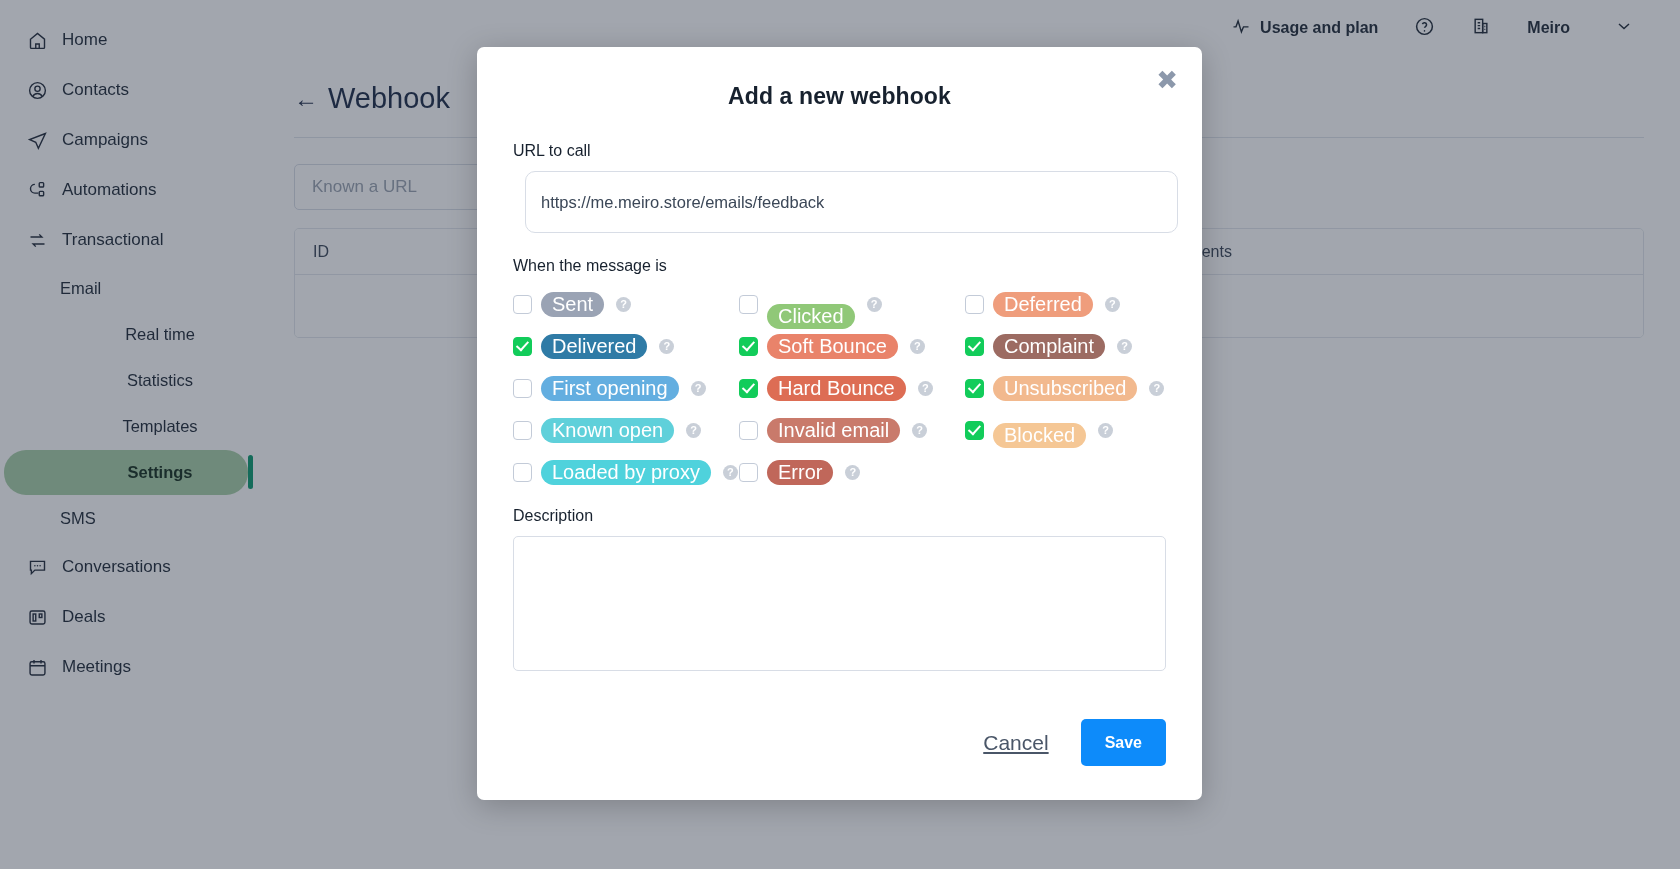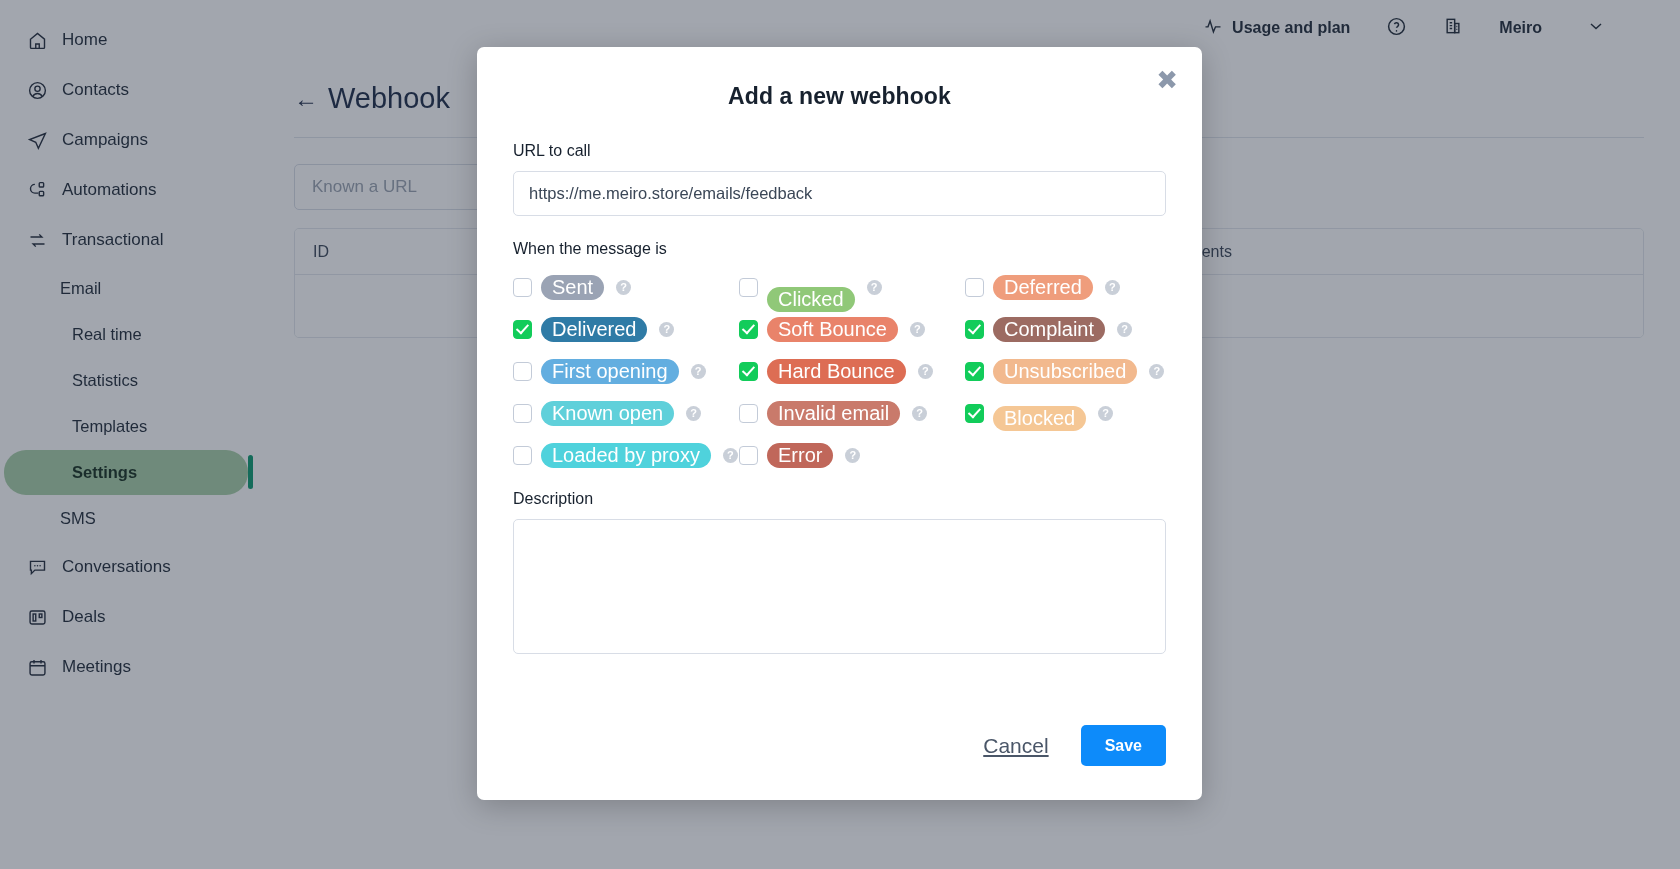--- a/index.html
+++ b/index.html
@@ -34,29 +34,29 @@
     font-size:17px; cursor:pointer; border-radius:8px;
     margin:2px 10px;
   }
   .nav-item .ico { width:22px; height:22px; flex:0 0 22px; display:flex; align-items:center; justify-content:center; }
   .nav-item .ico svg { width:21px; height:21px; stroke:#222b3a; fill:none; stroke-width:1.6; }
   .nav-sub {
     display:flex; align-items:center; height:45px;
     padding-left:56px; font-size:16.5px; color:#1f2a37;
     cursor:pointer; border-radius:22px; margin:1px 10px 1px 4px;
   }
-  .nav-sub.sub2 { padding-left:68px; }
+  .nav-sub.sub2 { padding-left:68px;justify-content:center; }
   .nav-sub.active { background:#a8cfa7; font-weight:bold; color:#16301f; }
   .active-bar { position:absolute; left:248px; width:5px; height:34px; background:#0b996e; border-radius:3px; }
 
   
   .main { flex:1; display:flex; flex-direction:column; min-width:0; background:#ffffff; }
   .topbar {
     height:56px; display:flex; align-items:center; justify-content:flex-end;
-    gap:0; padding-right:56px; background:#ffffff;
+    gap:0; padding-right:28px; background:#ffffff;
   }
   .topbar-item {
     display:flex; align-items:center; gap:9px; color:#1f2a37;
     font-size:16px; font-weight:bold; cursor:pointer; padding:0 18px;
   }
   .topbar-item svg { stroke:#1f2a37; fill:none; stroke-width:1.7; }
 
   .content { padding:26px 36px 0 36px; }
   .page-title {
     display:flex; align-items:center; gap:10px;
@@ -102,23 +102,23 @@
     font-family:"DejaVu Sans", sans-serif;
   }
   .modal-title {
     text-align:center; font-size:23px; font-weight:bold; color:#17212e;
     padding:36px 0 0 0; letter-spacing:.1px;
   }
   .modal-body { padding:32px 36px 0 36px; flex:1; }
 
   .field-label { font-size:16px; color:#17212e; margin-bottom:11px; }
   .text-input {
-    width:100%; height:45px; border:1px solid #d8dde6; border-radius:5px;
+    width:100%; height:62px; border:1px solid #d8dde6; border-radius:10px;
     padding:0 15px; font-size:16.5px; color:#3b4757;
-    font-family:"Liberation Sans", sans-serif; background:#fff;
+    font-family:"Liberation Sans", sans-serif; background:#fff;margin-left:12px;
   }
   .text-input::placeholder { color:#9aa3b0; }
   .section-label { font-size:16px; color:#17212e; margin:24px 0 8px 0; }
 
   .cb-grid {
     display:grid; grid-template-columns:226px 226px 226px;
     row-gap:0;
   }
   .cb-row { display:flex; align-items:center; height:42px; gap:9px; }
   .cb-box {
@@ -153,21 +153,21 @@
   .modal-footer {
     display:flex; align-items:center; justify-content:flex-end;
     gap:26px; padding:0 36px 34px 36px;
   }
   .btn-cancel {
     font-size:21px; color:#4a5668; text-decoration:underline; cursor:pointer;
     background:none; border:none; font-family:"Liberation Sans", sans-serif;
   }
   .btn-save {
     background:#0d8bfa; color:#fff; border:none; border-radius:5px;
-    height:41px; padding:0 24px; font-size:16px; font-weight:bold;
+    height:47px; padding:0 24px; font-size:16px; font-weight:bold;
     cursor:pointer; font-family:"Liberation Sans", sans-serif;
   }
 </style>
 </head>
 <body>
 
 <div id="app">
 
   <aside class="sidebar">
 

